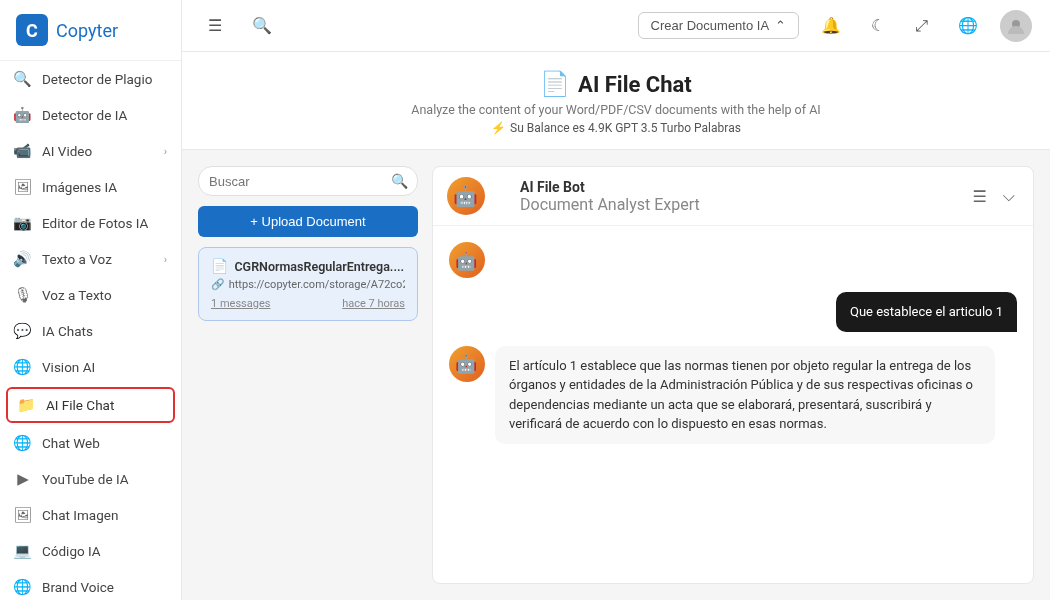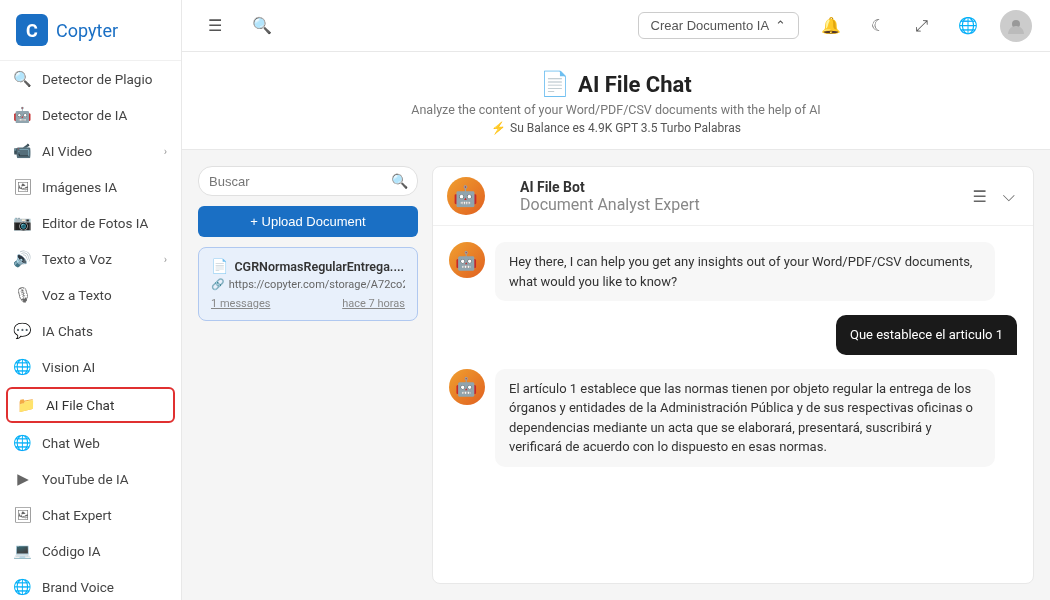--- a/index.html
+++ b/index.html
@@ -345,21 +345,21 @@
     <span>Chat Web</span>
 
   </div>
       <div class="sidebar-item">
     <span class="icon">▶</span>
     <span>YouTube de IA</span>
 
   </div>
       <div class="sidebar-item">
     <span class="icon">🖼</span>
-    <span>Chat Expert</span>
+    <span>Chat Imagen</span>
 
   </div>
       <div class="sidebar-item">
     <span class="icon">💻</span>
     <span>Código IA</span>
 
   </div>
       <div class="sidebar-item">
     <span class="icon">🌐</span>
     <span>Brand Voice</span>
@@ -440,21 +440,20 @@
         <div class="chat-header-actions">
           <button class="icon-btn">☰</button>
           <button class="icon-btn">⌵</button>
         </div>
       </div>
 
       <div class="chat-messages" id="chat-messages">
 
       <div class="message-row">
       <div class="msg-avatar">🤖</div>
-      <div class="msg-bubble">Hey there, I can help you get any insights out of your Word/PDF/CSV documents, what would you like to know?</div>
     </div>
           <div class="message-row user">
       <div class="msg-bubble user">Que establece el articulo 1</div>
     </div>
           <div class="message-row">
       <div class="msg-avatar">🤖</div>
       <div class="msg-bubble">El artículo 1 establece que las normas tienen por objeto regular la entrega de los órganos y entidades de la Administración Pública y de sus respectivas oficinas o dependencias mediante un acta que se elaborará, presentará, suscribirá y verificará de acuerdo con lo dispuesto en esas normas.</div>
     </div>
         </div>
     </div>

